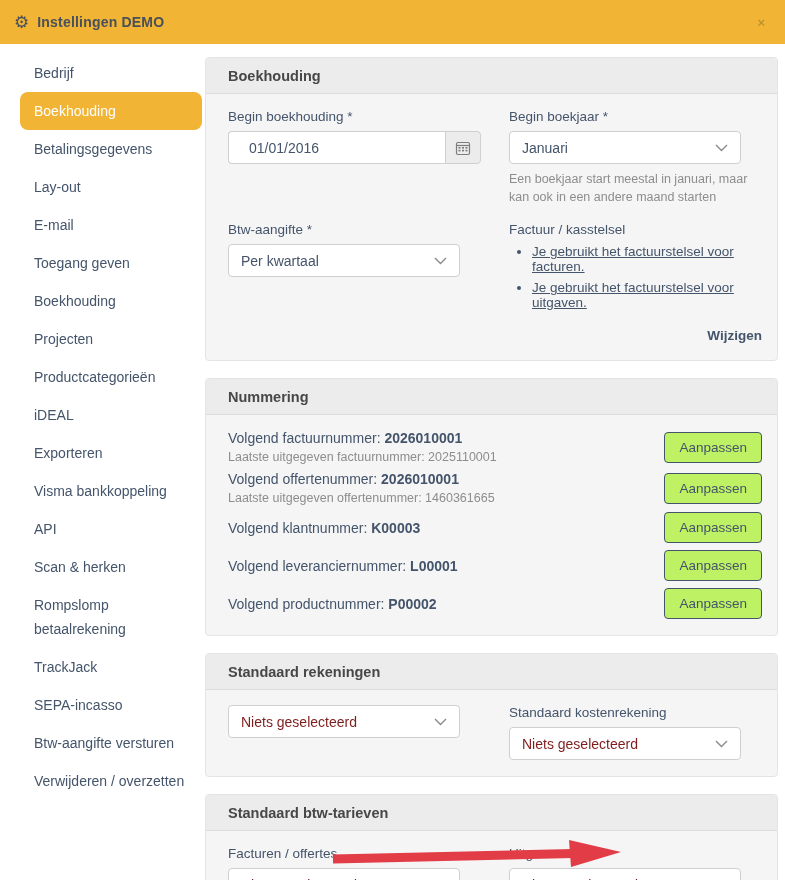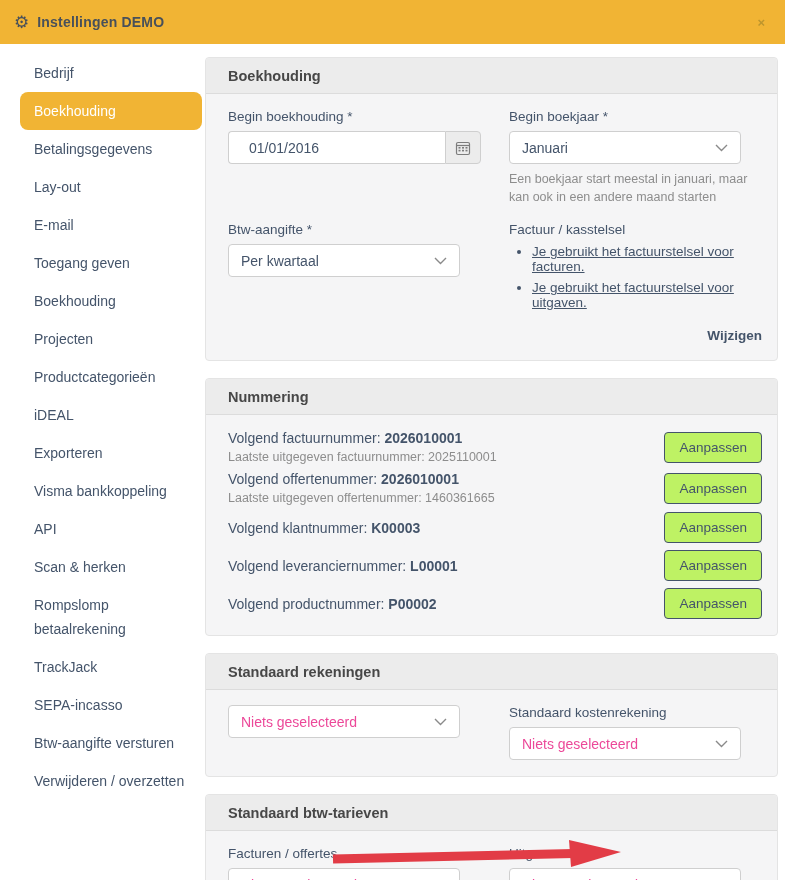--- a/index.html
+++ b/index.html
@@ -97,21 +97,21 @@
     width:232px; height:33px;
     background:#ffffff;
     border:1px solid #cfcfcf;
     border-radius:4px;
     display:flex; align-items:center;
     padding:0 12px;
     font-size:14px; color:#44546a;
     cursor:pointer;
   }
   .select .chev { margin-left:auto; display:flex; }
-  .select.placeholder { color:#ec4899; }
+  .select.placeholder { color:#7f1d1d; }
 
   .bullets { margin:4px 0 0 23px;text-decoration:underline; }
   .bullets li { font-size:13.5px; color:#44546a; margin-bottom:6px; }
 
   .wijzigen-row { text-align:right; margin-top:10px; }
   .wijzigen { font-size:13.5px; font-weight:bold; color:#44546a; cursor:pointer; }
 
   
   .num-row {
     display:flex; justify-content:space-between; align-items:center;

